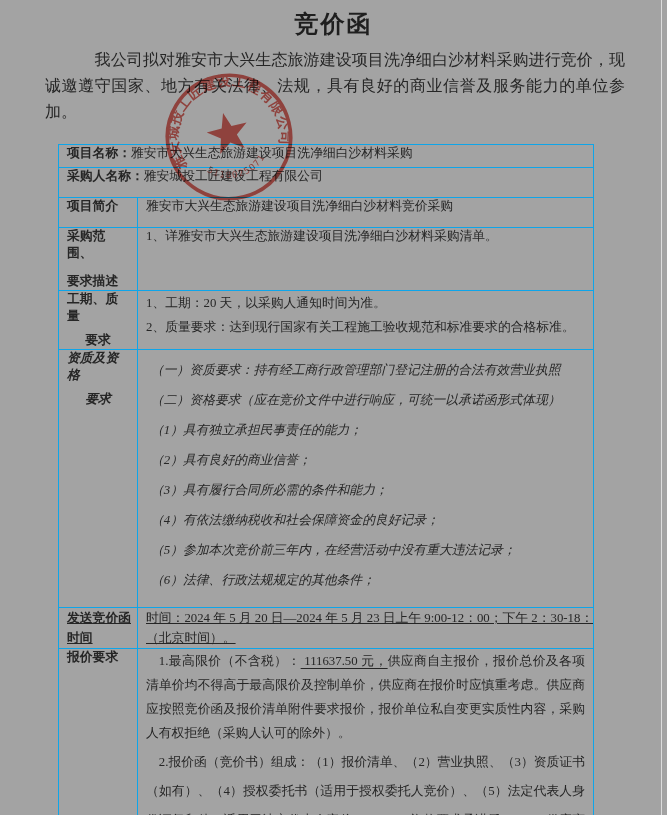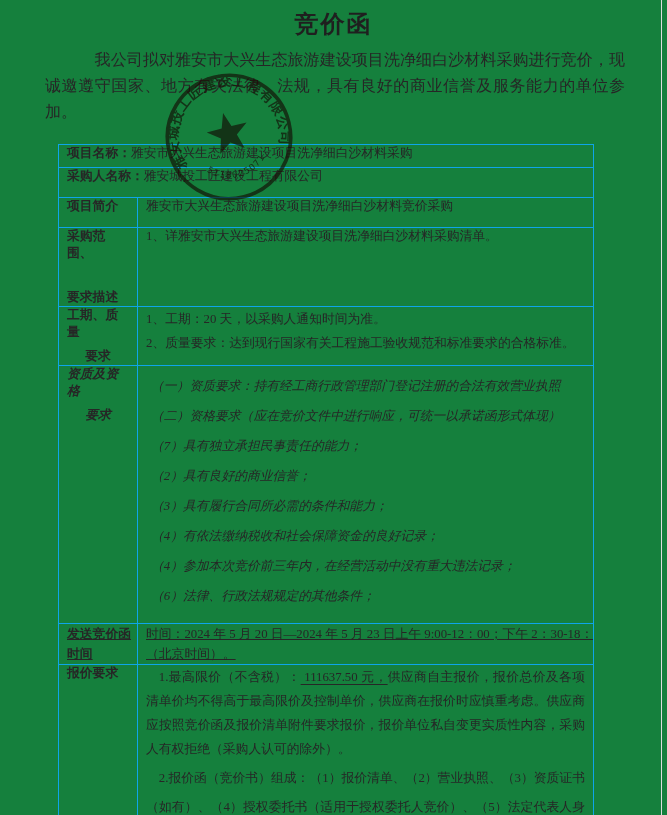--- a/index.html
+++ b/index.html
@@ -1,19 +1,19 @@
 <!DOCTYPE html>
 <html><head>
 <meta charset="utf-8">
 <style>
   html,body{margin:0;padding:0;background:#ffffff;}
   .page{
     position:relative;
     width:667px;height:815px;
-    background:#15803d;
+    background:#a3a3a3;
     overflow:hidden;
     font-family:"Liberation Serif","DejaVu Serif",serif;
     color:#262626;
   }
   .page-title{
     margin:0;
     padding-top:8px;
     text-align:center;
     font-size:24px;
     font-weight:bold;
@@ -46,21 +46,21 @@
   .r2 td{height:29px;}
   .r3 td{height:56px;padding-top:6px;}
   .r4 td{height:29px;}
   .r5 td{height:61px;padding-top:8px;}
   .r6 td{height:56px;padding-top:6px;}
   .r7 td{height:257px;font-style:italic;}
   .r8 td{height:40px;padding-top:4px;text-decoration:underline;}
   .r9 td{height:150px;padding-top:4px;}
   .lbl-line2{margin-top:9px;}
   .lbl-line2.center{text-align:center;}
-  .r5 .lbl-line2{margin-top:27px;}
+  .r5 .lbl-line2{margin-top:11px;}
   .r6 .lbl-line2{margin-top:7px;}
   .r7 .lbl-line2{margin-top:7px;}
   .r6 .val-line{line-height:24px;white-space:nowrap;}
   .q-line{line-height:30px;padding-left:5px;white-space:nowrap;}
   .q-block{padding-top:5px;}
   .r8 .val-line{line-height:20px;white-space:nowrap;}
   .quote-p1{line-height:24px;text-align:justify;text-indent:1em;}
   .quote-p2{line-height:29px;text-align:justify;text-indent:1em;margin-top:3px;}
   .price-underline{text-decoration:underline;text-underline-offset:3px;}
   .seal{
@@ -135,25 +135,25 @@
 
     <tr class="r7">
       <td class="lbl mid">
         <div>资质及资格</div>
         <div class="lbl-line2 center">要求</div>
       </td>
       <td colspan="3">
         <div class="q-block">
           <div class="q-line">（一）资质要求：持有经工商行政管理部门登记注册的合法有效营业执照</div>
           <div class="q-line">（二）资格要求（应在竞价文件中进行响应，可统一以承诺函形式体现）</div>
-          <div class="q-line">（7）具有独立承担民事责任的能力；</div>
+          <div class="q-line">（1）具有独立承担民事责任的能力；</div>
           <div class="q-line">（2）具有良好的商业信誉；</div>
           <div class="q-line">（3）具有履行合同所必需的条件和能力；</div>
           <div class="q-line">（4）有依法缴纳税收和社会保障资金的良好记录；</div>
-          <div class="q-line">（4）参加本次竞价前三年内，在经营活动中没有重大违法记录；</div>
+          <div class="q-line">（5）参加本次竞价前三年内，在经营活动中没有重大违法记录；</div>
           <div class="q-line">（6）法律、行政法规规定的其他条件；</div>
         </div>
       </td>
     </tr>
 
     <tr class="r8">
       <td class="lbl">
         <div class="val-line">发送竞价函</div>
         <div class="val-line">时间</div>
       </td>

